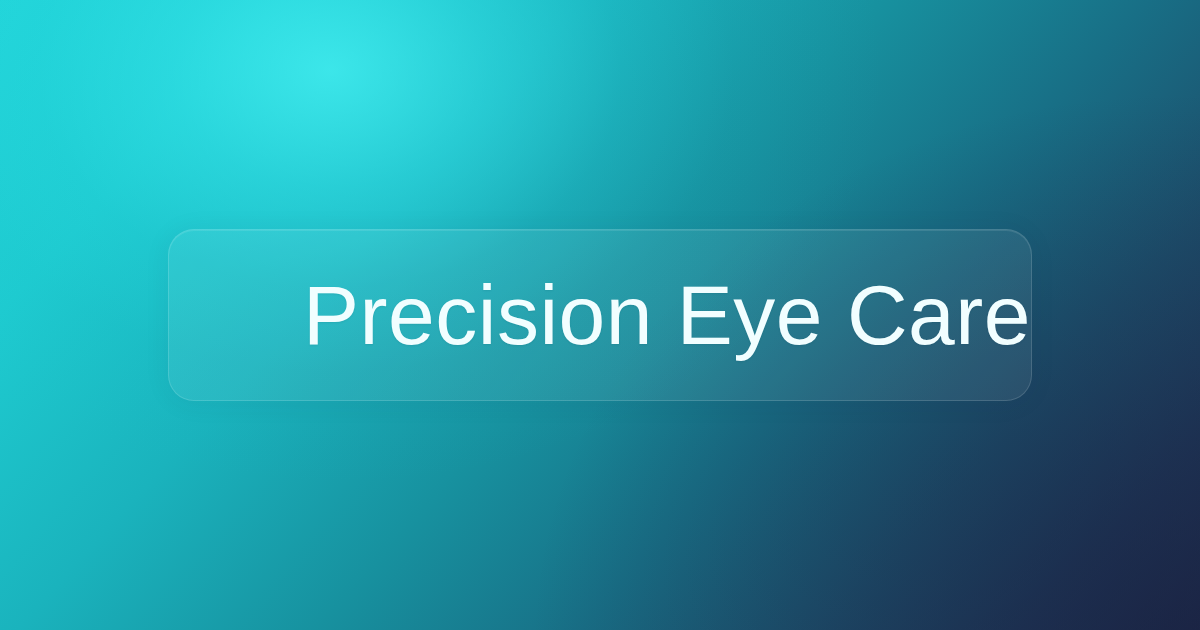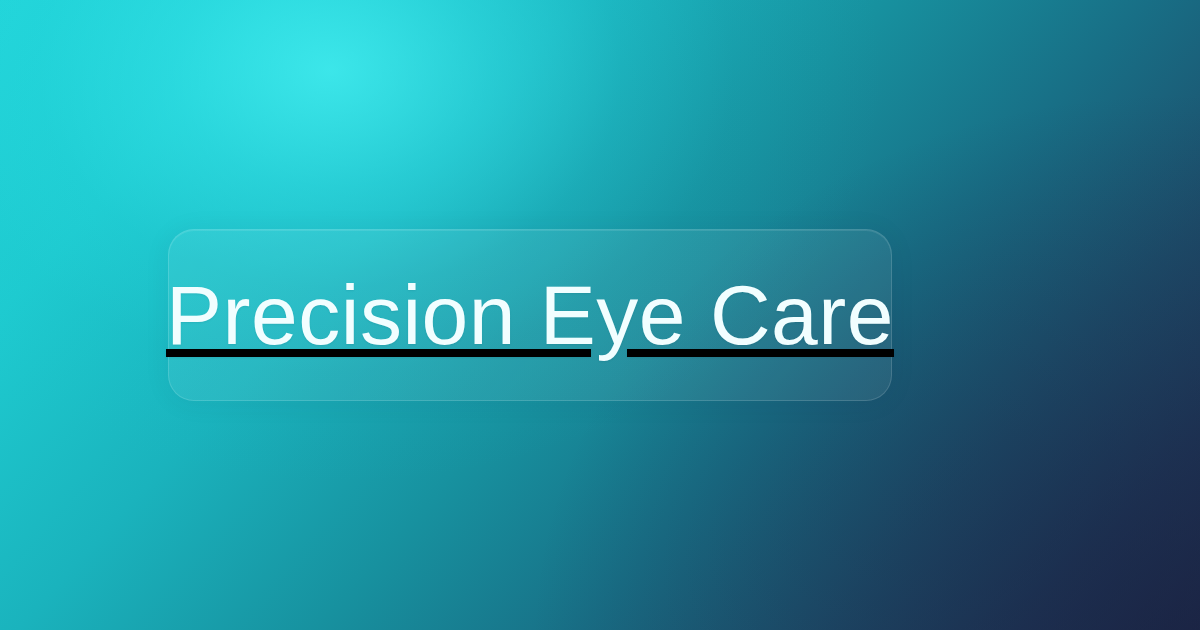--- a/index.html
+++ b/index.html
@@ -66,33 +66,32 @@
         rgba(24, 36, 68, 0.28) 38%,
         rgba(0, 0, 0, 0) 72%);
     pointer-events: none;
   }
 
   
   .title-card {
     position: absolute;
     left: 168px;
     top: 229px;
-    width: 724px;
+    width: 864px;
     height: 172px;
     box-sizing: border-box;
     border-radius: 26px;
     background: rgba(255, 255, 255, 0.065);
     border: 1px solid rgba(255, 255, 255, 0.14);
     box-shadow:
       inset 0 1px 0 rgba(255, 255, 255, 0.10),
       0 2px 28px rgba(10, 40, 60, 0.06);
     display: flex;
     align-items: center;
-    justify-content: center;
-    text-decoration: underline;
+    justify-content: flex-end;
   }
 
   .title-text {
     margin: 0;
     font-family: "Liberation Sans", sans-serif;
     font-size: 84px;
     font-weight: 300;
     line-height: 1;
     letter-spacing: 0.5px;
     color: #f1feff;

